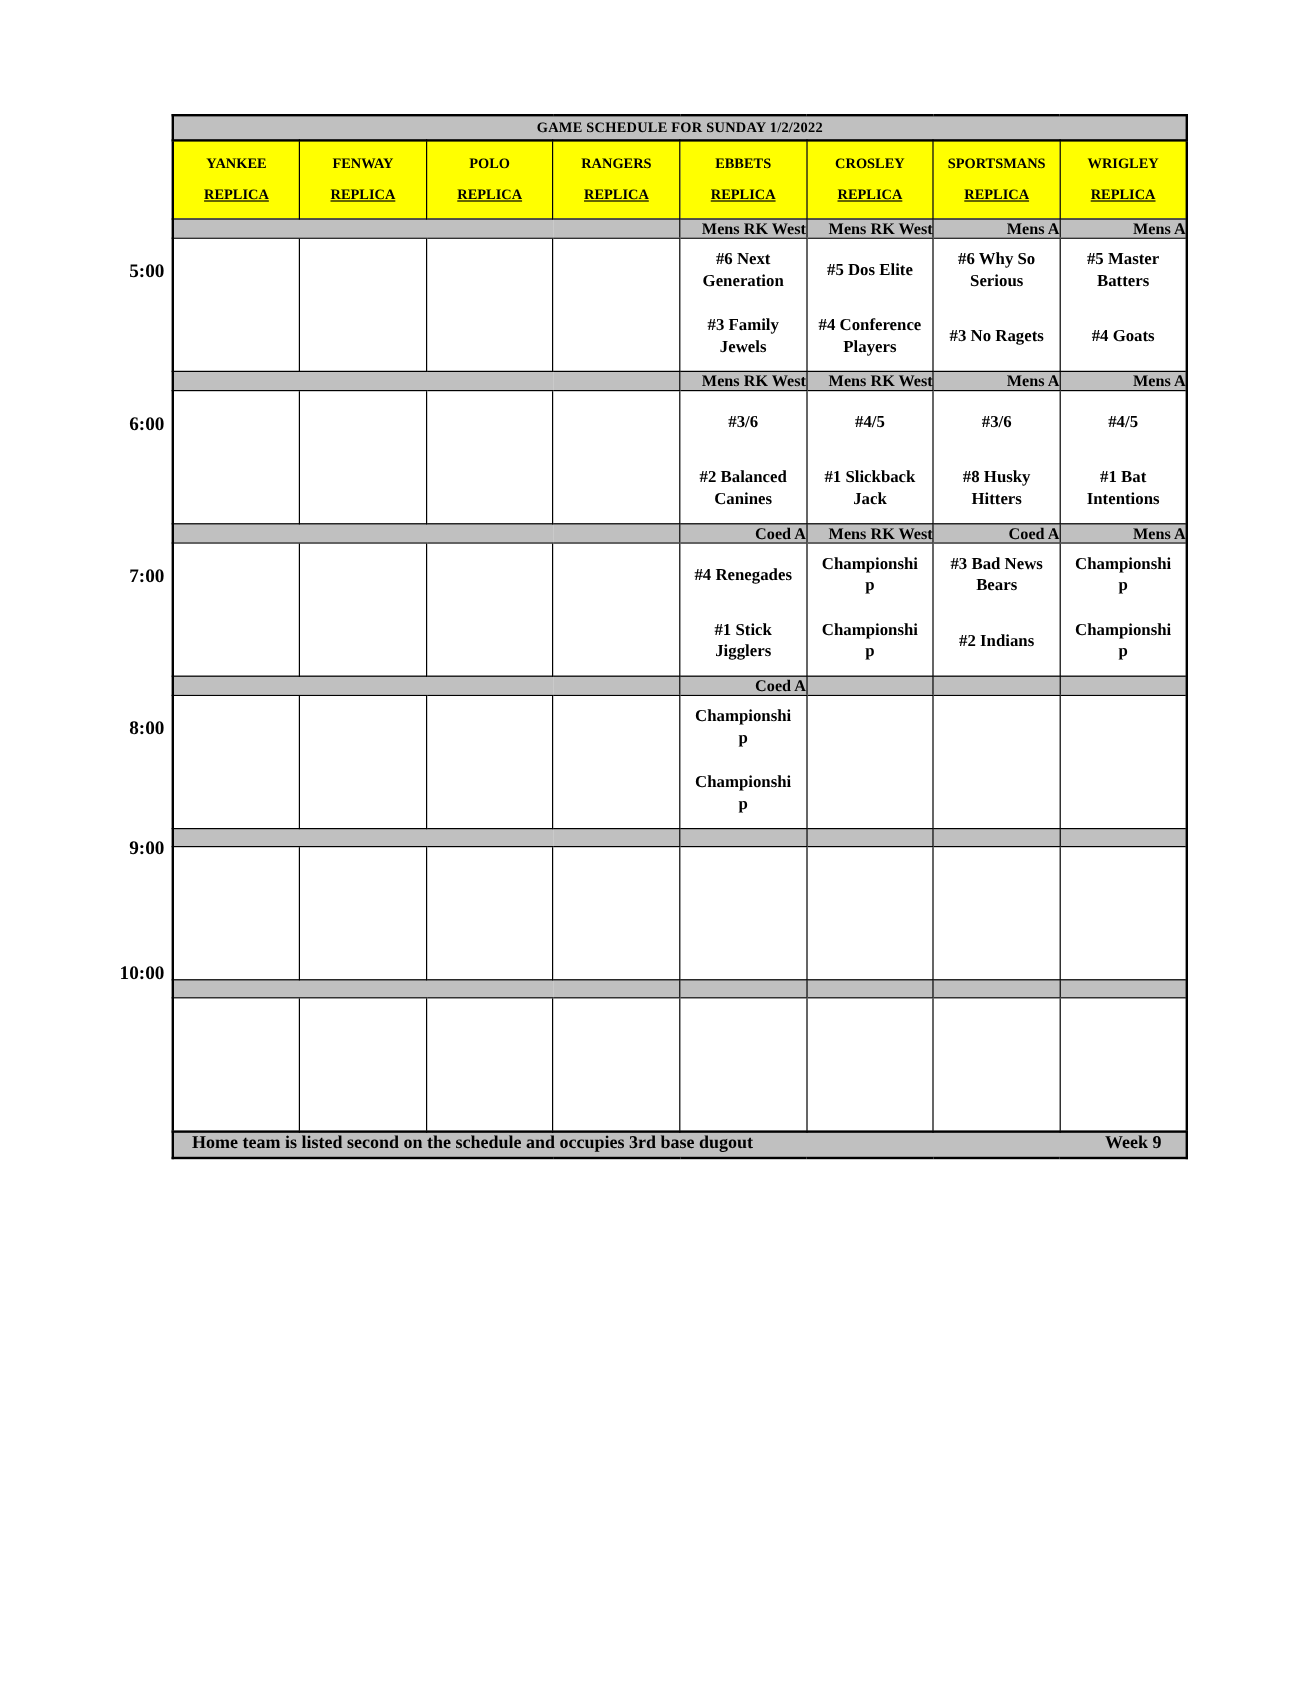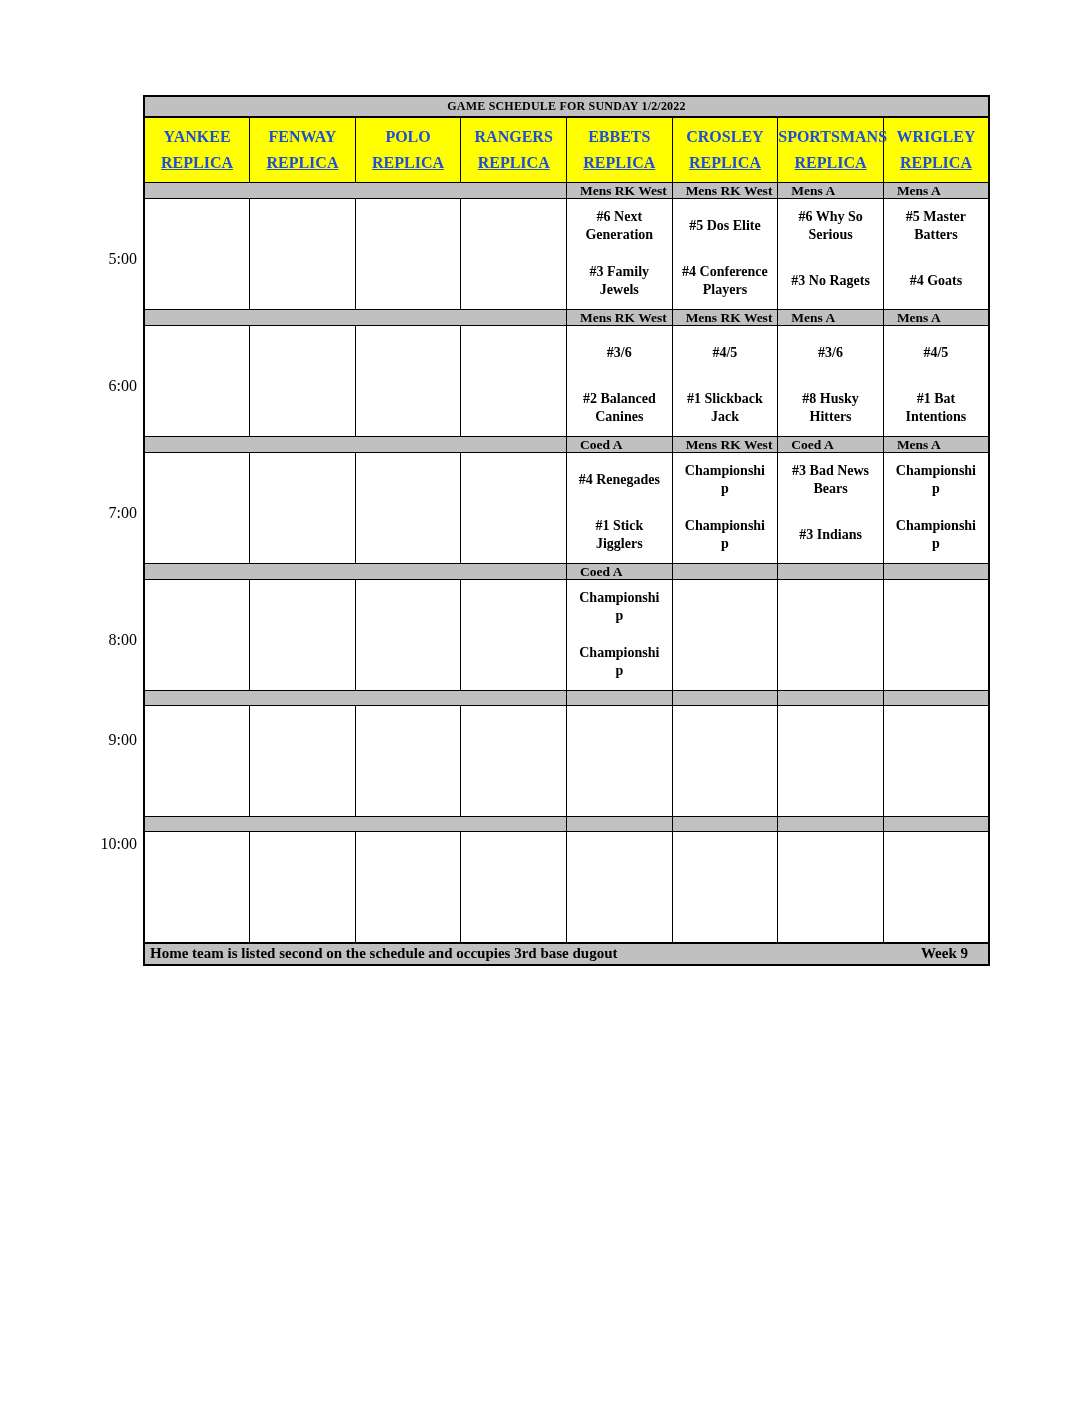--- a/index.html
+++ b/index.html
@@ -21,28 +21,28 @@
   .title-cell {
     background: #c0c0c0; height: 21px;
     text-align: center; vertical-align: middle;
     font-weight: bold; font-size: 12px; letter-spacing: 0.2px;
     border: 2px solid #000;
   }
 
   .header-cell {
     background: #ffff00; height: 65px;
     text-align: center; vertical-align: middle;
-    color: #1d4ed8; font-weight: bold; font-size: 16px;
+    color: #000000; font-weight: bold; font-size: 12px;
   }
   .header-cell .hline { line-height: 13px; }
   .header-cell .hline + .hline { margin-top: 13px; text-decoration: underline; }
 
   .strip-cell {
     background: #c0c0c0; height: 15px;
-    text-align: left; vertical-align: middle;
+    text-align: right; vertical-align: middle;
     font-weight: bold; font-size: 13.5px; line-height: 15px;
     white-space: nowrap; overflow: visible;
     border-left: none; border-right: none;
     border-top: 1px solid #000; border-bottom: 1px solid #000; padding-left: 13px;
   }
   .strip-div { border-left: 1px solid #000; }
 
   .game-cell { background: #ffffff; height: 111px; vertical-align: top; }
   .half {
     height: 55px; padding: 0 6px;
@@ -53,27 +53,27 @@
   .team-text { display: inline-block; max-width: 93px; overflow-wrap: break-word; }
   .team-text.force-break { max-width: 86px; }
 
   .footer-cell {
     background: #c0c0c0; height: 22px; vertical-align: middle;
     font-weight: bold; font-size: 15px;
     border: 2px solid #000;
   }
   .footer-flex {
     display: flex; justify-content: space-between; align-items: center;
-    padding: 0 20px 0 5px;
+    padding: 0 20px 0 15px;
   }
 
   .time-gutter { position: absolute; left: 0; top: 0; width: 137px; height: 100%; }
   .time-label {
     position: absolute; left: 0; width: 137px;
-    text-align: right; font-weight: normal; font-size: 16px; margin-top: 32px;
+    text-align: right; font-weight: bold; font-size: 16px;
   }
 </style>
 </head>
 <body>
 
 <div class="sheet">
   <div class="time-gutter">
       <div class="time-label" style="top: 218px;">5:00</div>
       <div class="time-label" style="top: 345px;">6:00</div>
       <div class="time-label" style="top: 472px;">7:00</div>
@@ -339,21 +339,21 @@
             </div>
             <div class="half">
               <span class="team-text force-break">Championship</span>
             </div>
           </td>
           <td class="game-cell">
             <div class="half">
               <span class="team-text">#3 Bad News Bears</span>
             </div>
             <div class="half">
-              <span class="team-text">#3 Indians</span>
+              <span class="team-text">#2 Indians</span>
             </div>
           </td>
           <td class="game-cell">
             <div class="half">
               <span class="team-text force-break">Championship</span>
             </div>
             <div class="half">
               <span class="team-text force-break">Championship</span>
             </div>
           </td>

